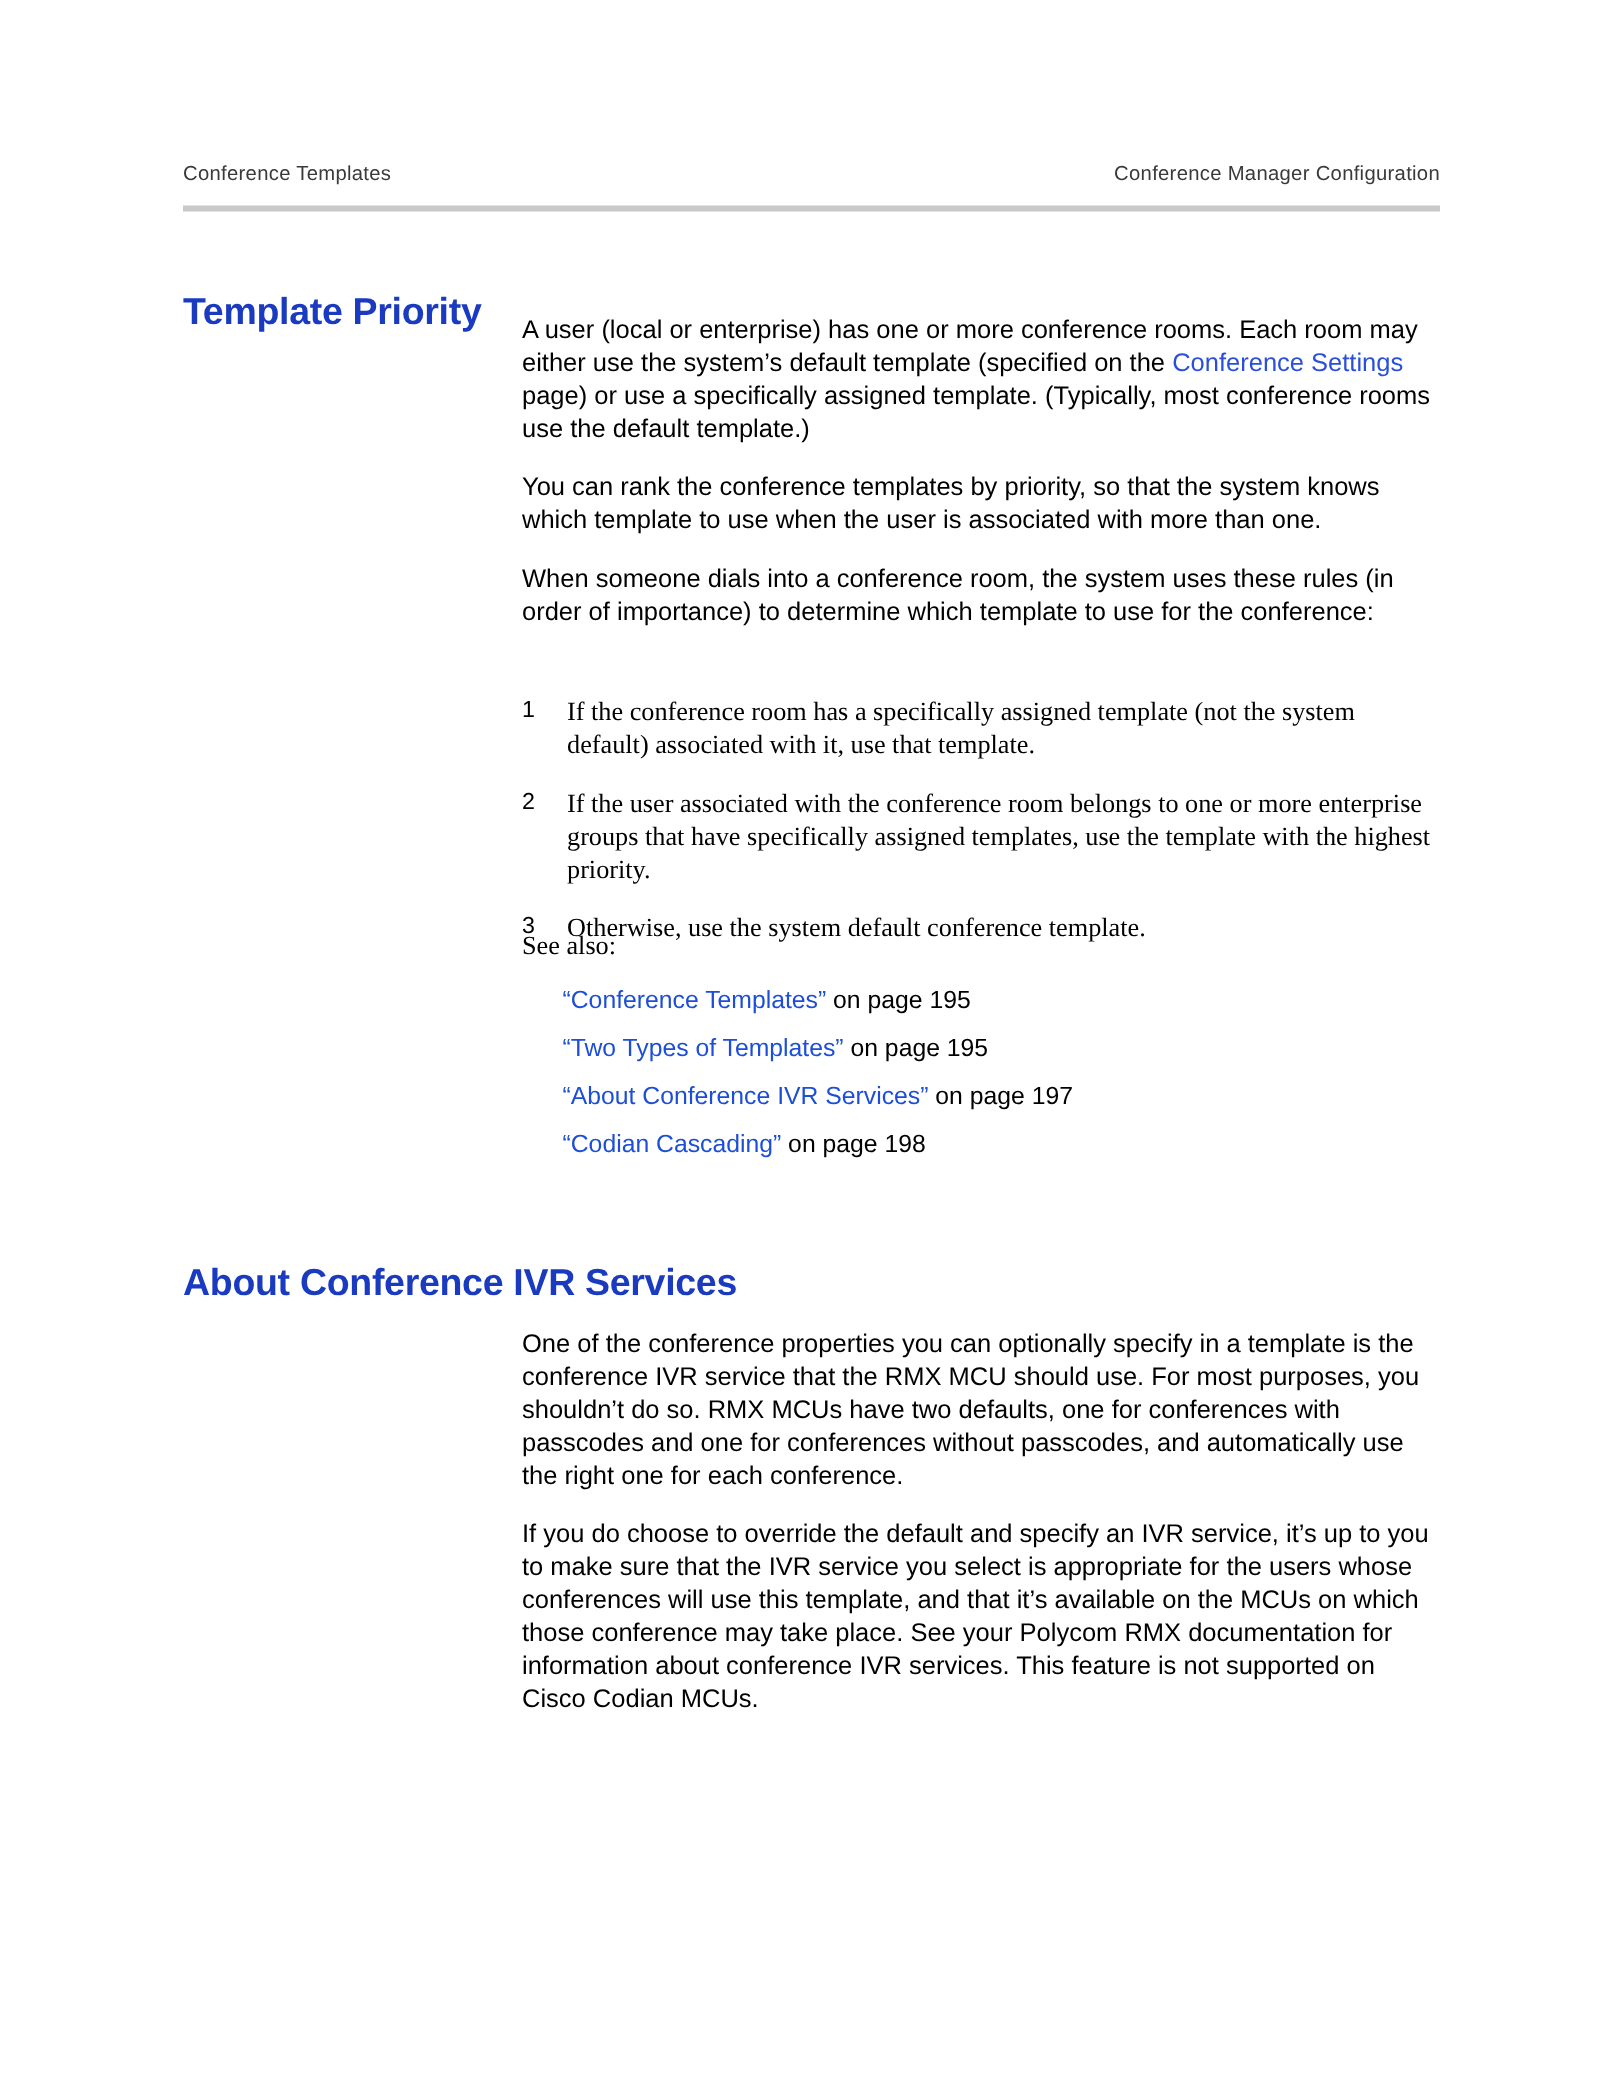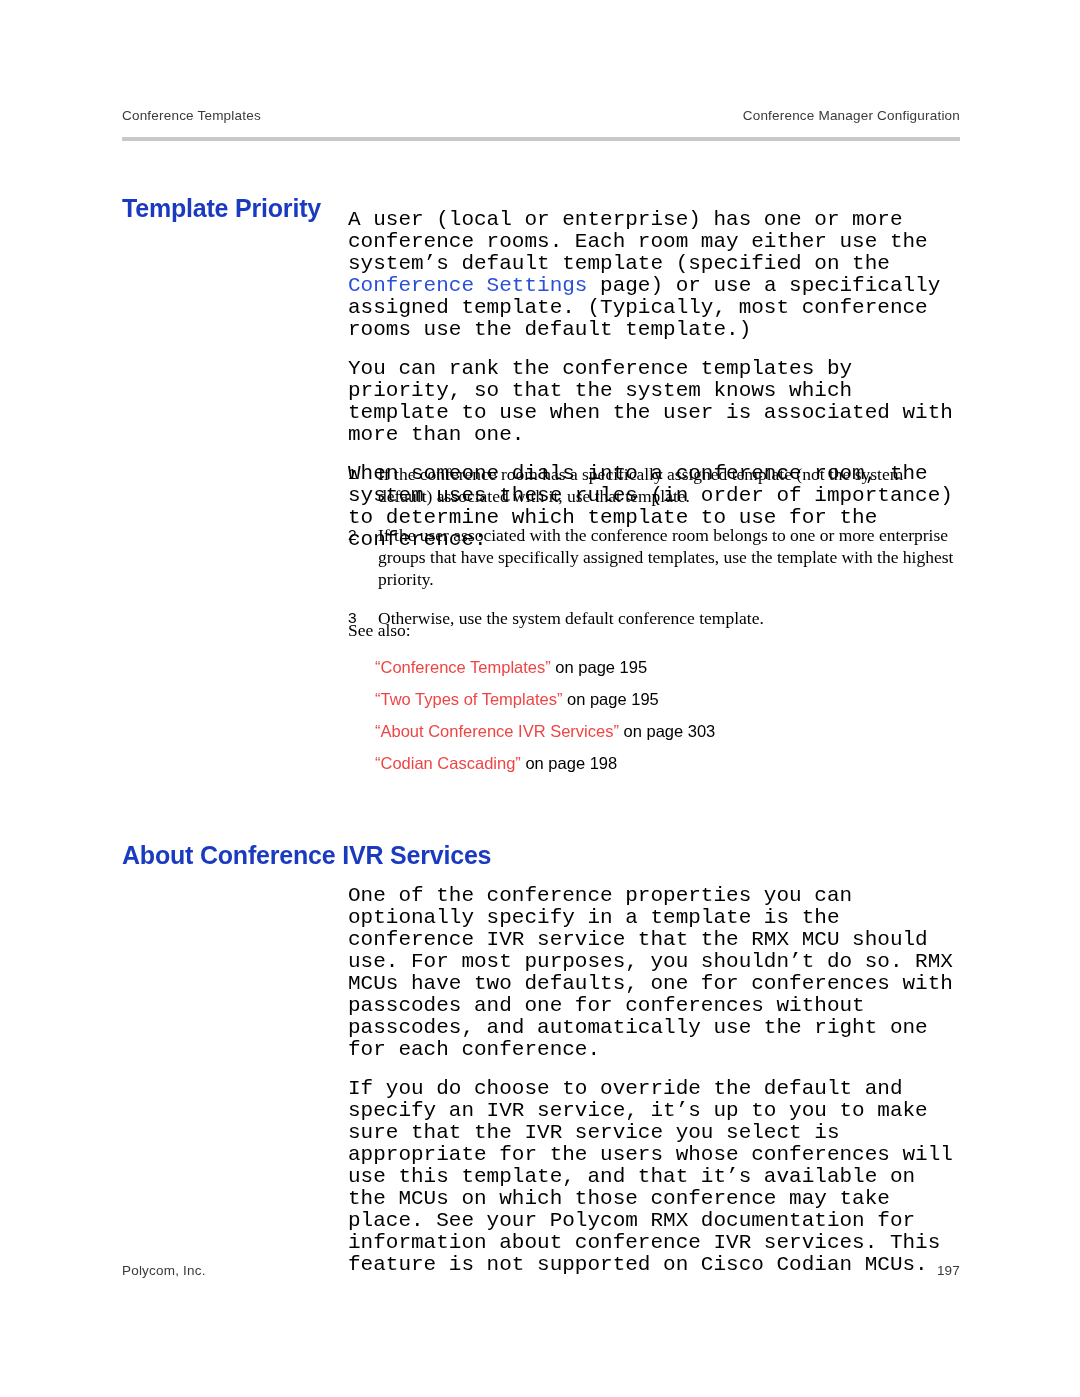--- a/index.html
+++ b/index.html
@@ -58,22 +58,22 @@
   #title-about-ivr { top: 841px; left: 122px; text-align: center; }
 
   
   .body-col {
     position: absolute;
     left: 348px;
     width: 612px;
   }
   p.para {
     margin: 0 0 17px 0;
-    font-family: Liberation Mono, monospace;
-    font-size: 21px;
+    font-family: Liberation Sans, sans-serif;
+    font-size: 17px;
     line-height: 22px;
     color: #000000;
     text-align: left;
   }
   a.xref {
     color: #2a4fd8;
     text-decoration: none;
   }
 
   
@@ -113,21 +113,21 @@
     position: absolute;
     left: 375px;
   }
   .seealso-list div {
     font-family: "Liberation Sans", sans-serif;
     font-size: 16.5px;
     line-height: 32px;
     color: #000000;
   }
   .seealso-list .link {
-    color: #ef4444;
+    color: #1d4ed8;
   }
 
   
   .footer {
     position: absolute;
     top: 1263px;
     left: 122px;
     width: 838px;
     display: flex;
     justify-content: space-between;
@@ -172,29 +172,25 @@
       <div class="num">3</div>
       <div class="txt">Otherwise, use the system default conference template.</div>
     </div>
   </div>
 
   <div class="seealso-label" style="top: 619px;">See also:</div>
 
   <div class="seealso-list" style="top: 651px;">
     <div><a class="xref link" href="#">“Conference Templates”</a><span> on page 195</span></div>
     <div><a class="xref link" href="#">“Two Types of Templates”</a><span> on page 195</span></div>
-    <div><a class="xref link" href="#">“About Conference IVR Services”</a><span> on page 303</span></div>
+    <div><a class="xref link" href="#">“About Conference IVR Services”</a><span> on page 197</span></div>
     <div><a class="xref link" href="#">“Codian Cascading”</a><span> on page 198</span></div>
   </div>
 
   <h1 class="section-title" id="title-about-ivr">About Conference IVR Services</h1>
 
   <div class="body-col" style="top: 885px;">
     <p class="para">One of the conference properties you can optionally specify in a template is the conference IVR service that the RMX MCU should use. For most purposes, you shouldn’t do so. RMX MCUs have two defaults, one for conferences with passcodes and one for conferences without passcodes, and automatically use the right one for each conference.</p>
     <p class="para">If you do choose to override the default and specify an IVR service, it’s up to you to make sure that the IVR service you select is appropriate for the users whose conferences will use this template, and that it’s available on the MCUs on which those conference may take place. See your Polycom RMX documentation for information about conference IVR services. This feature is not supported on Cisco Codian MCUs.</p>
   </div>
 
-  <div class="footer">
-    <span>Polycom, Inc.</span>
-    <span>197</span>
-  </div>
 
 </div>
 
 </body></html>

